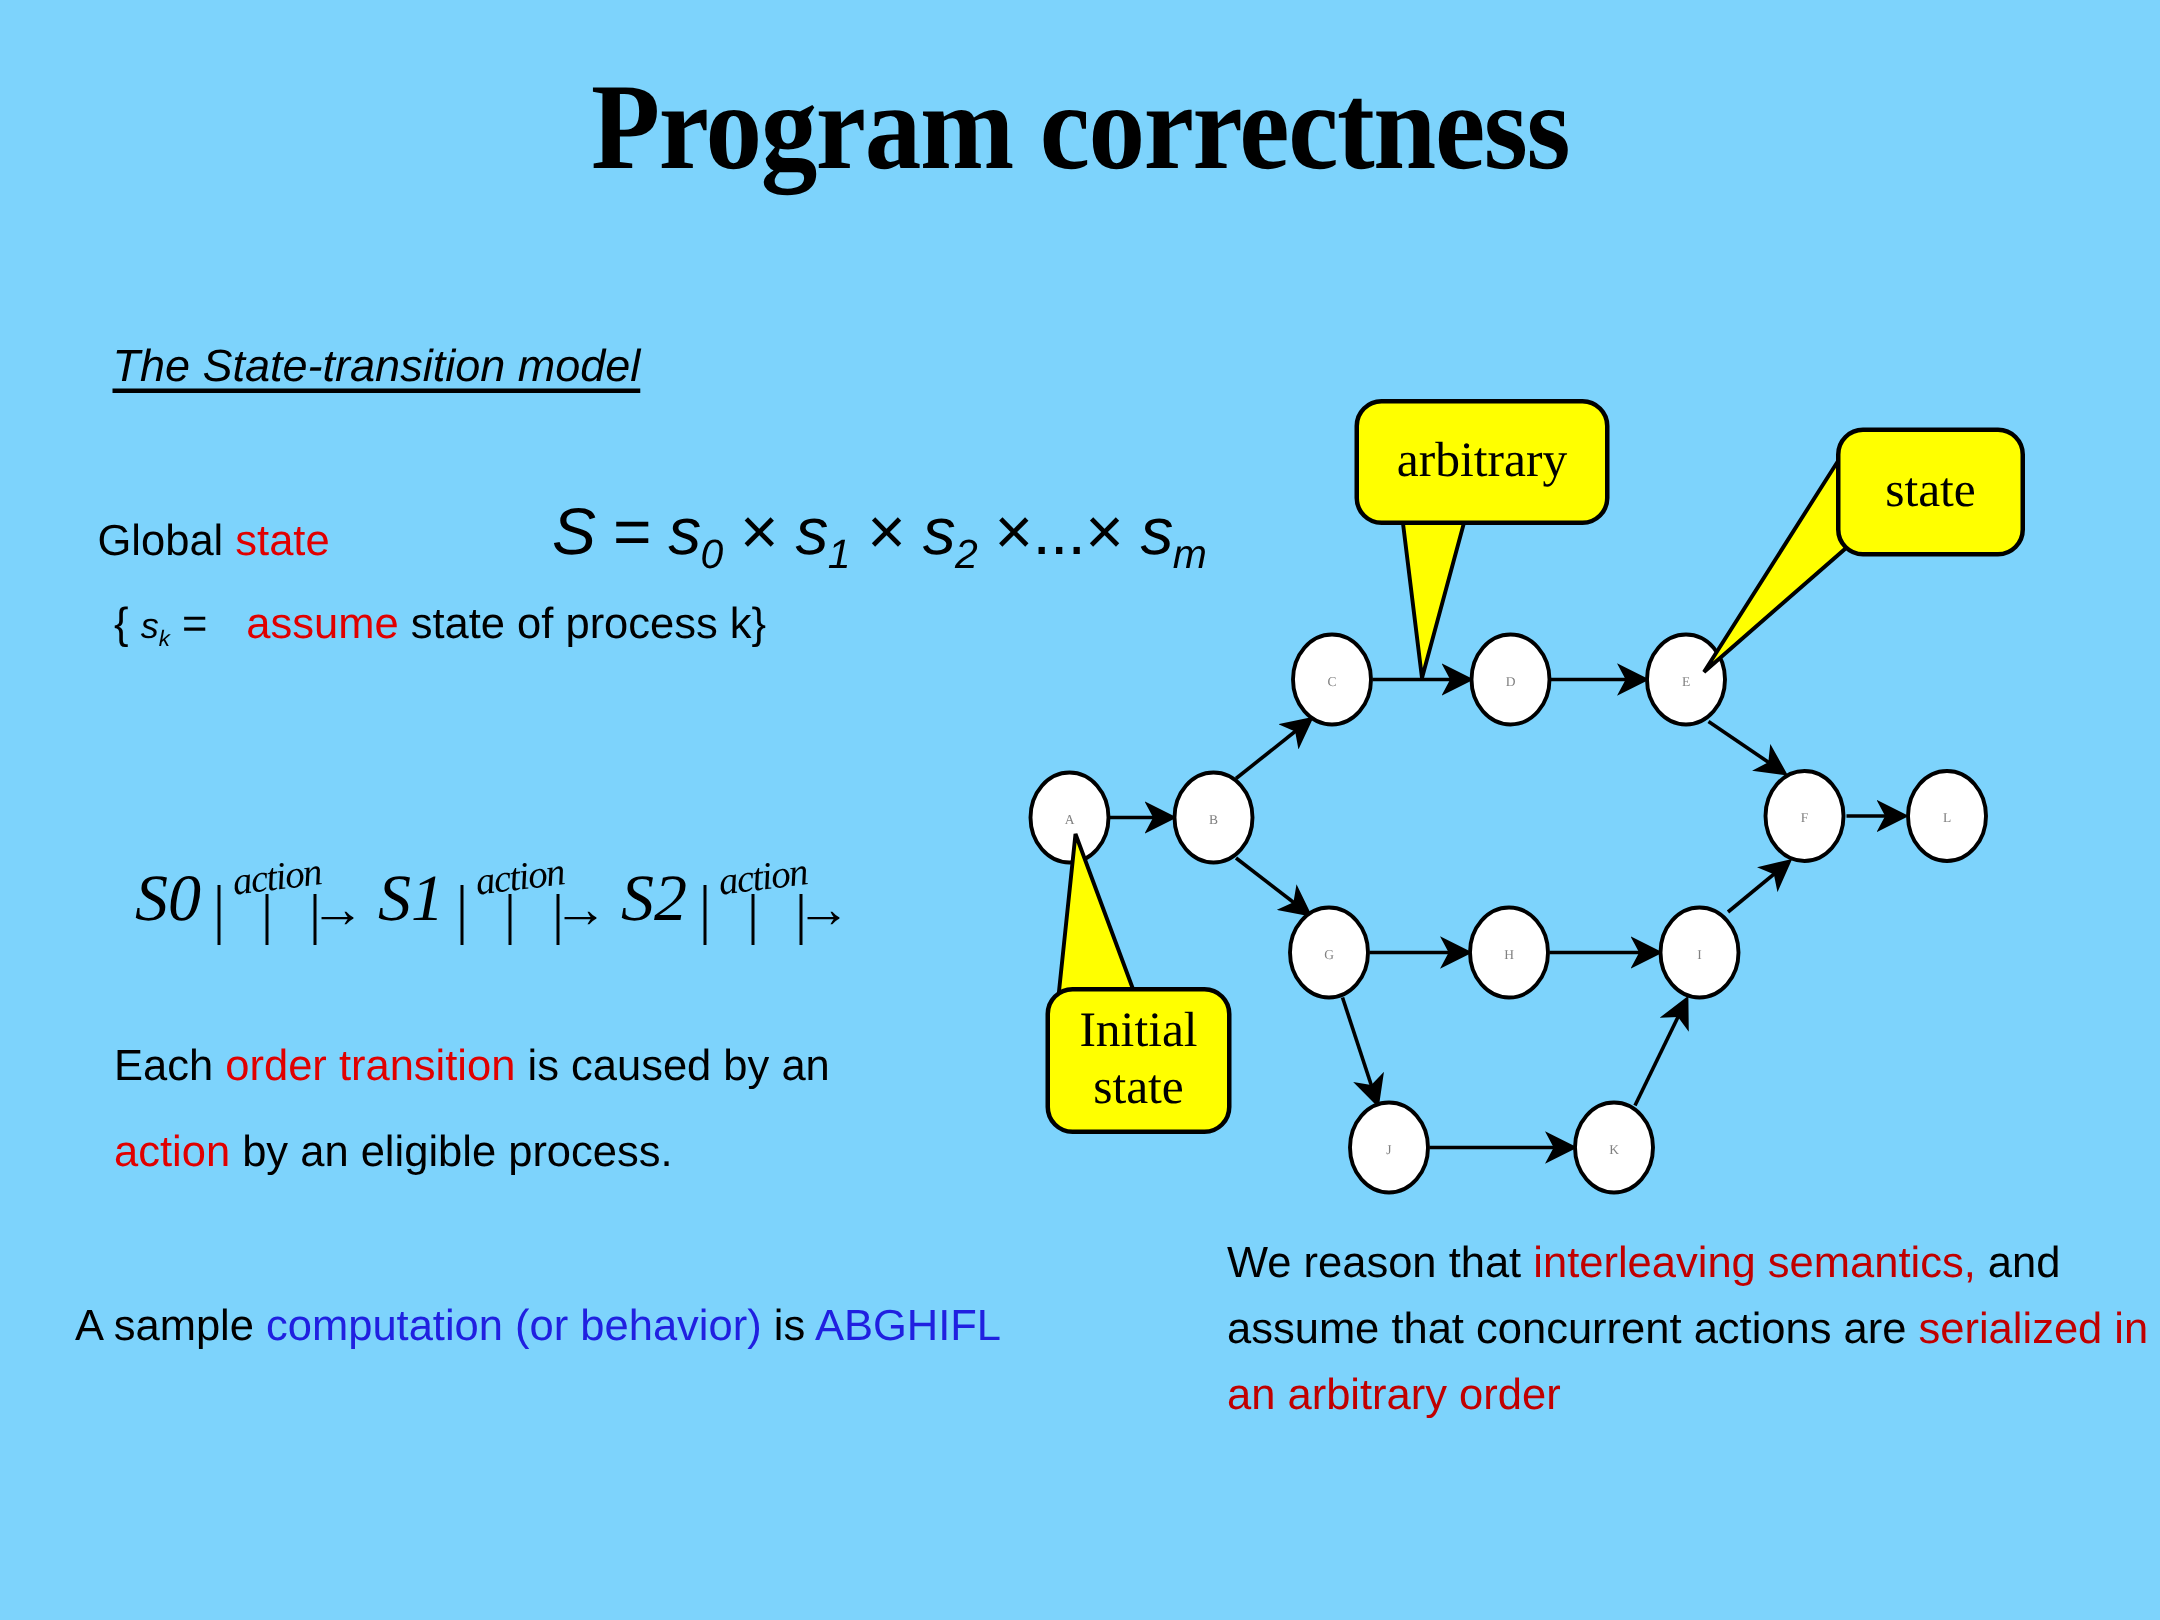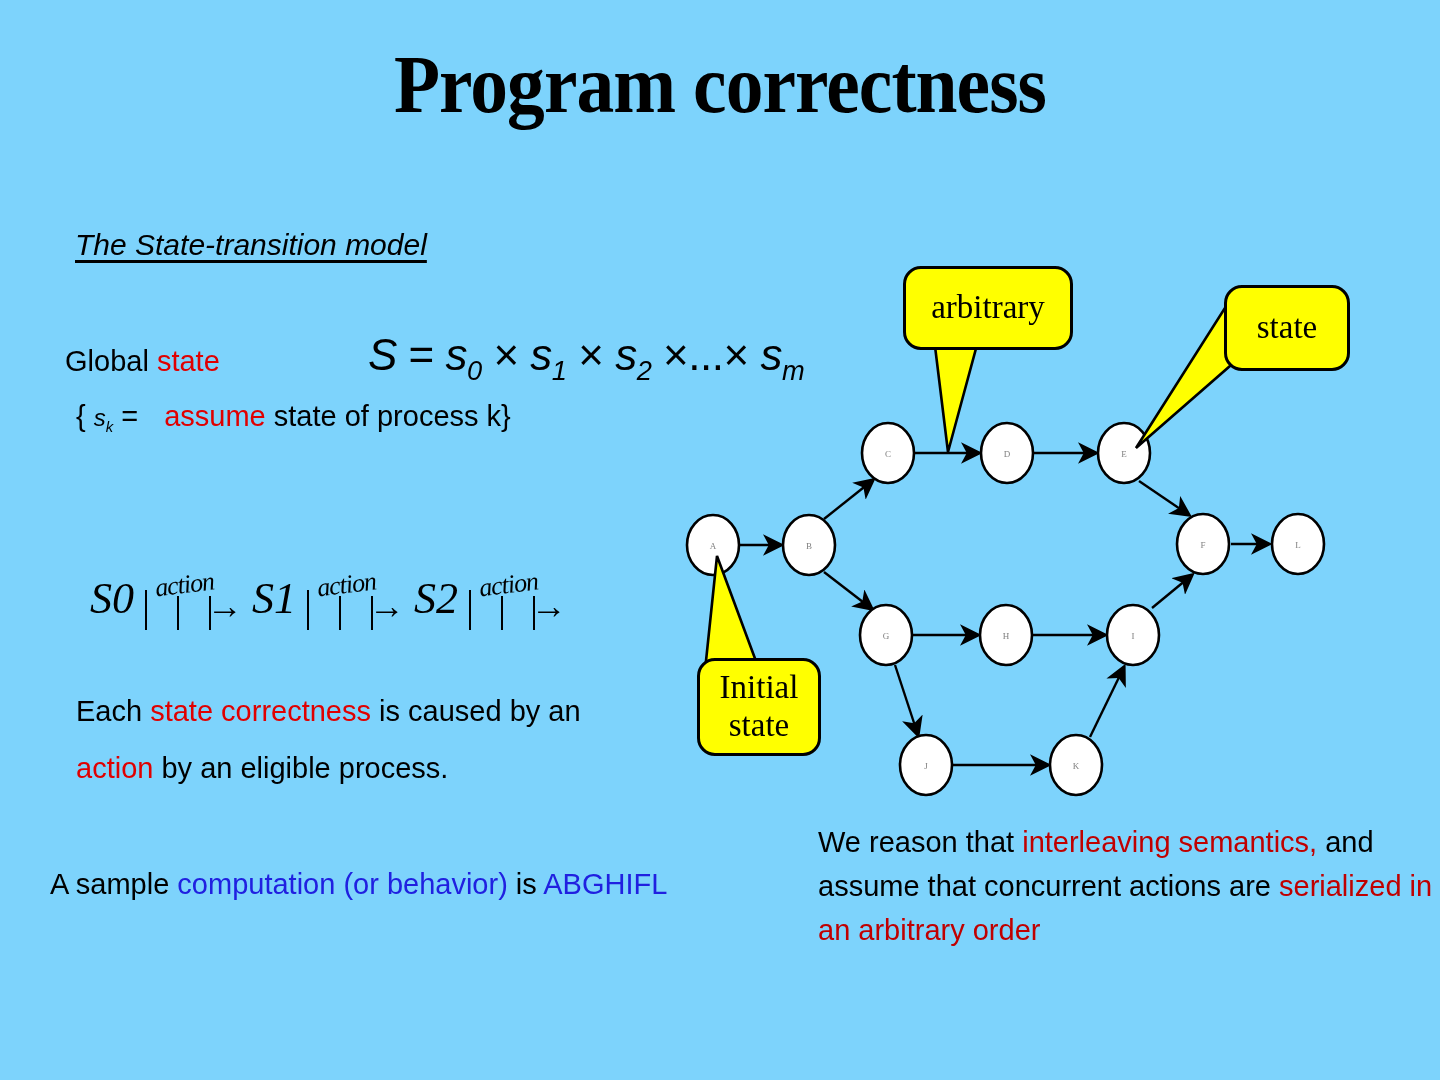--- a/index.html
+++ b/index.html
@@ -212,21 +212,21 @@
     <span class="seq-arrow">
       <span class="lbl">action</span>
       <span class="bar b1"></span>
       <span class="bar b2"></span>
       <span class="bar b3"></span>
       <span class="head">→</span>
     </span>
   </div>
 
   <div class="txt" id="each-line1">
-    <span>Each </span><span class="red">state correctness</span><span> is caused by an</span>
+    <span>Each </span><span class="red">order transition</span><span> is caused by an</span>
   </div>
   <div class="txt" id="each-line2">
     <span class="red">action</span><span> by an eligible process.</span>
   </div>
 
   <div class="txt" id="sample-line">
     <span>A sample </span><span class="blue">computation (or behavior)</span><span> is </span><span class="blue">ABGHIFL</span>
   </div>
 
   <div id="reason">

